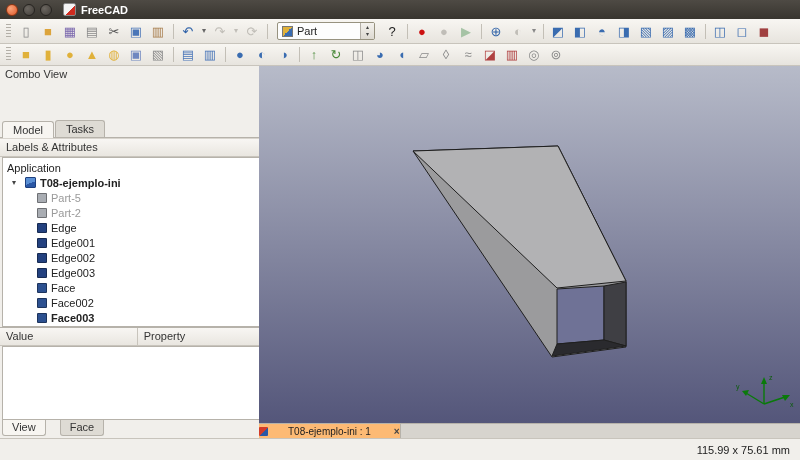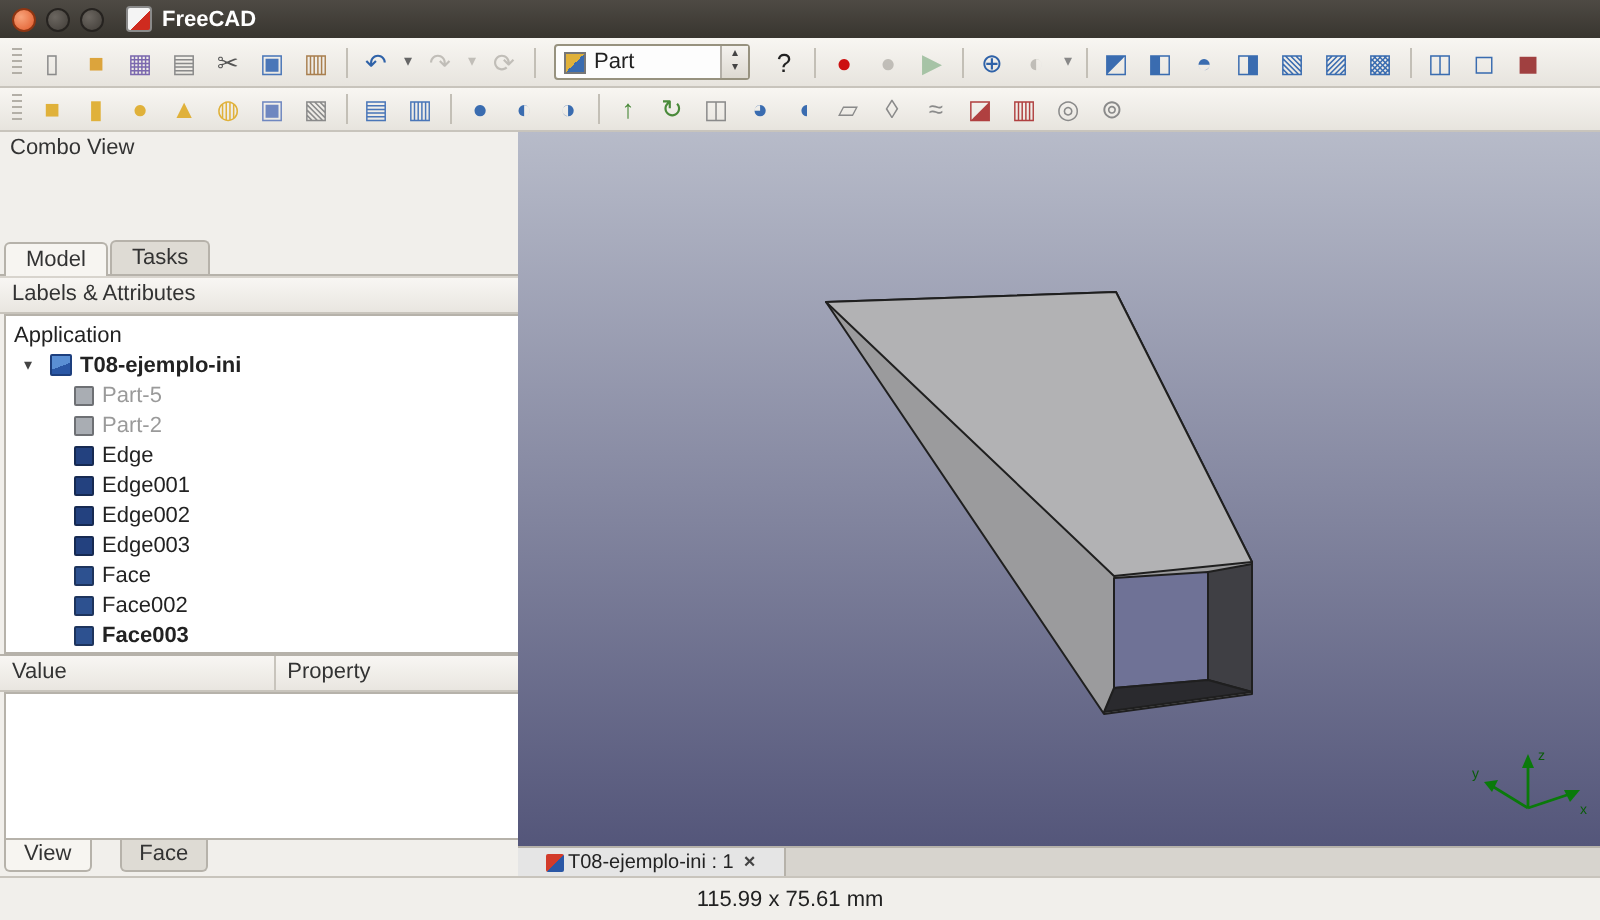--- a/index.html
+++ b/index.html
@@ -57,26 +57,26 @@
   .bottom-tabs { height:18px; display:flex; align-items:flex-start; padding-left:2px; gap:14px; }
   .btab { font-size:11px; padding:1px 9px 2px; border:1px solid #b6b2aa; border-top:none; border-radius:0 0 3px 3px; background:#dedbd4; color:#333; }
   .btab.active { background:#f7f5f1; }
 
   
   .viewport { position:absolute; left:259px; top:66px; width:541px; height:357px; background:linear-gradient(#b7bbc9,#54567a); }
   .viewport svg { position:absolute; left:0; top:0; }
 
   
   .vp-tabstrip { position:absolute; left:259px; top:423px; width:541px; height:15px; background:#d7d4ce; border-top:1px solid #b6b2aa; display:flex; align-items:stretch; box-sizing:border-box; }
-  .vp-tab { display:flex; align-items:center; gap:2px; padding:0 14px; background:#e5e5e5; border-right:1px solid #b6b2aa; font-size:10px; color:#222; }
+  .vp-tab { display:flex; align-items:center; gap:20px; padding:0 0; background:#fdba74; border-right:1px solid #b6b2aa; font-size:10px; color:#222; }
   .vp-tab-icon { width:9px; height:9px; background:linear-gradient(135deg,#d23b2a 50%,#2a57a5 50%); border-radius:1px; }
   .vp-close { font-size:10px; color:#444; margin-left:3px; font-weight:bold; }
 
   
-  .statusbar { position:absolute; left:0; top:438px; width:800px; height:22px; background:#f1efeb; border-top:1px solid #c8c4bc; display:flex; align-items:center; justify-content:center; padding-right:10px; box-sizing:border-box; font-size:11px; color:#222; }
+  .statusbar { position:absolute; left:0; top:438px; width:800px; height:22px; background:#f1efeb; border-top:1px solid #c8c4bc; display:flex; align-items:center; justify-content:flex-end; padding-right:10px; box-sizing:border-box; font-size:11px; color:#222; }
 </style>
 </head>
 <body>
 
 <div class="window">
 
   <div class="titlebar">
     <span class="wbtn close"></span>
     <span class="wbtn"></span>
     <span class="wbtn"></span>

